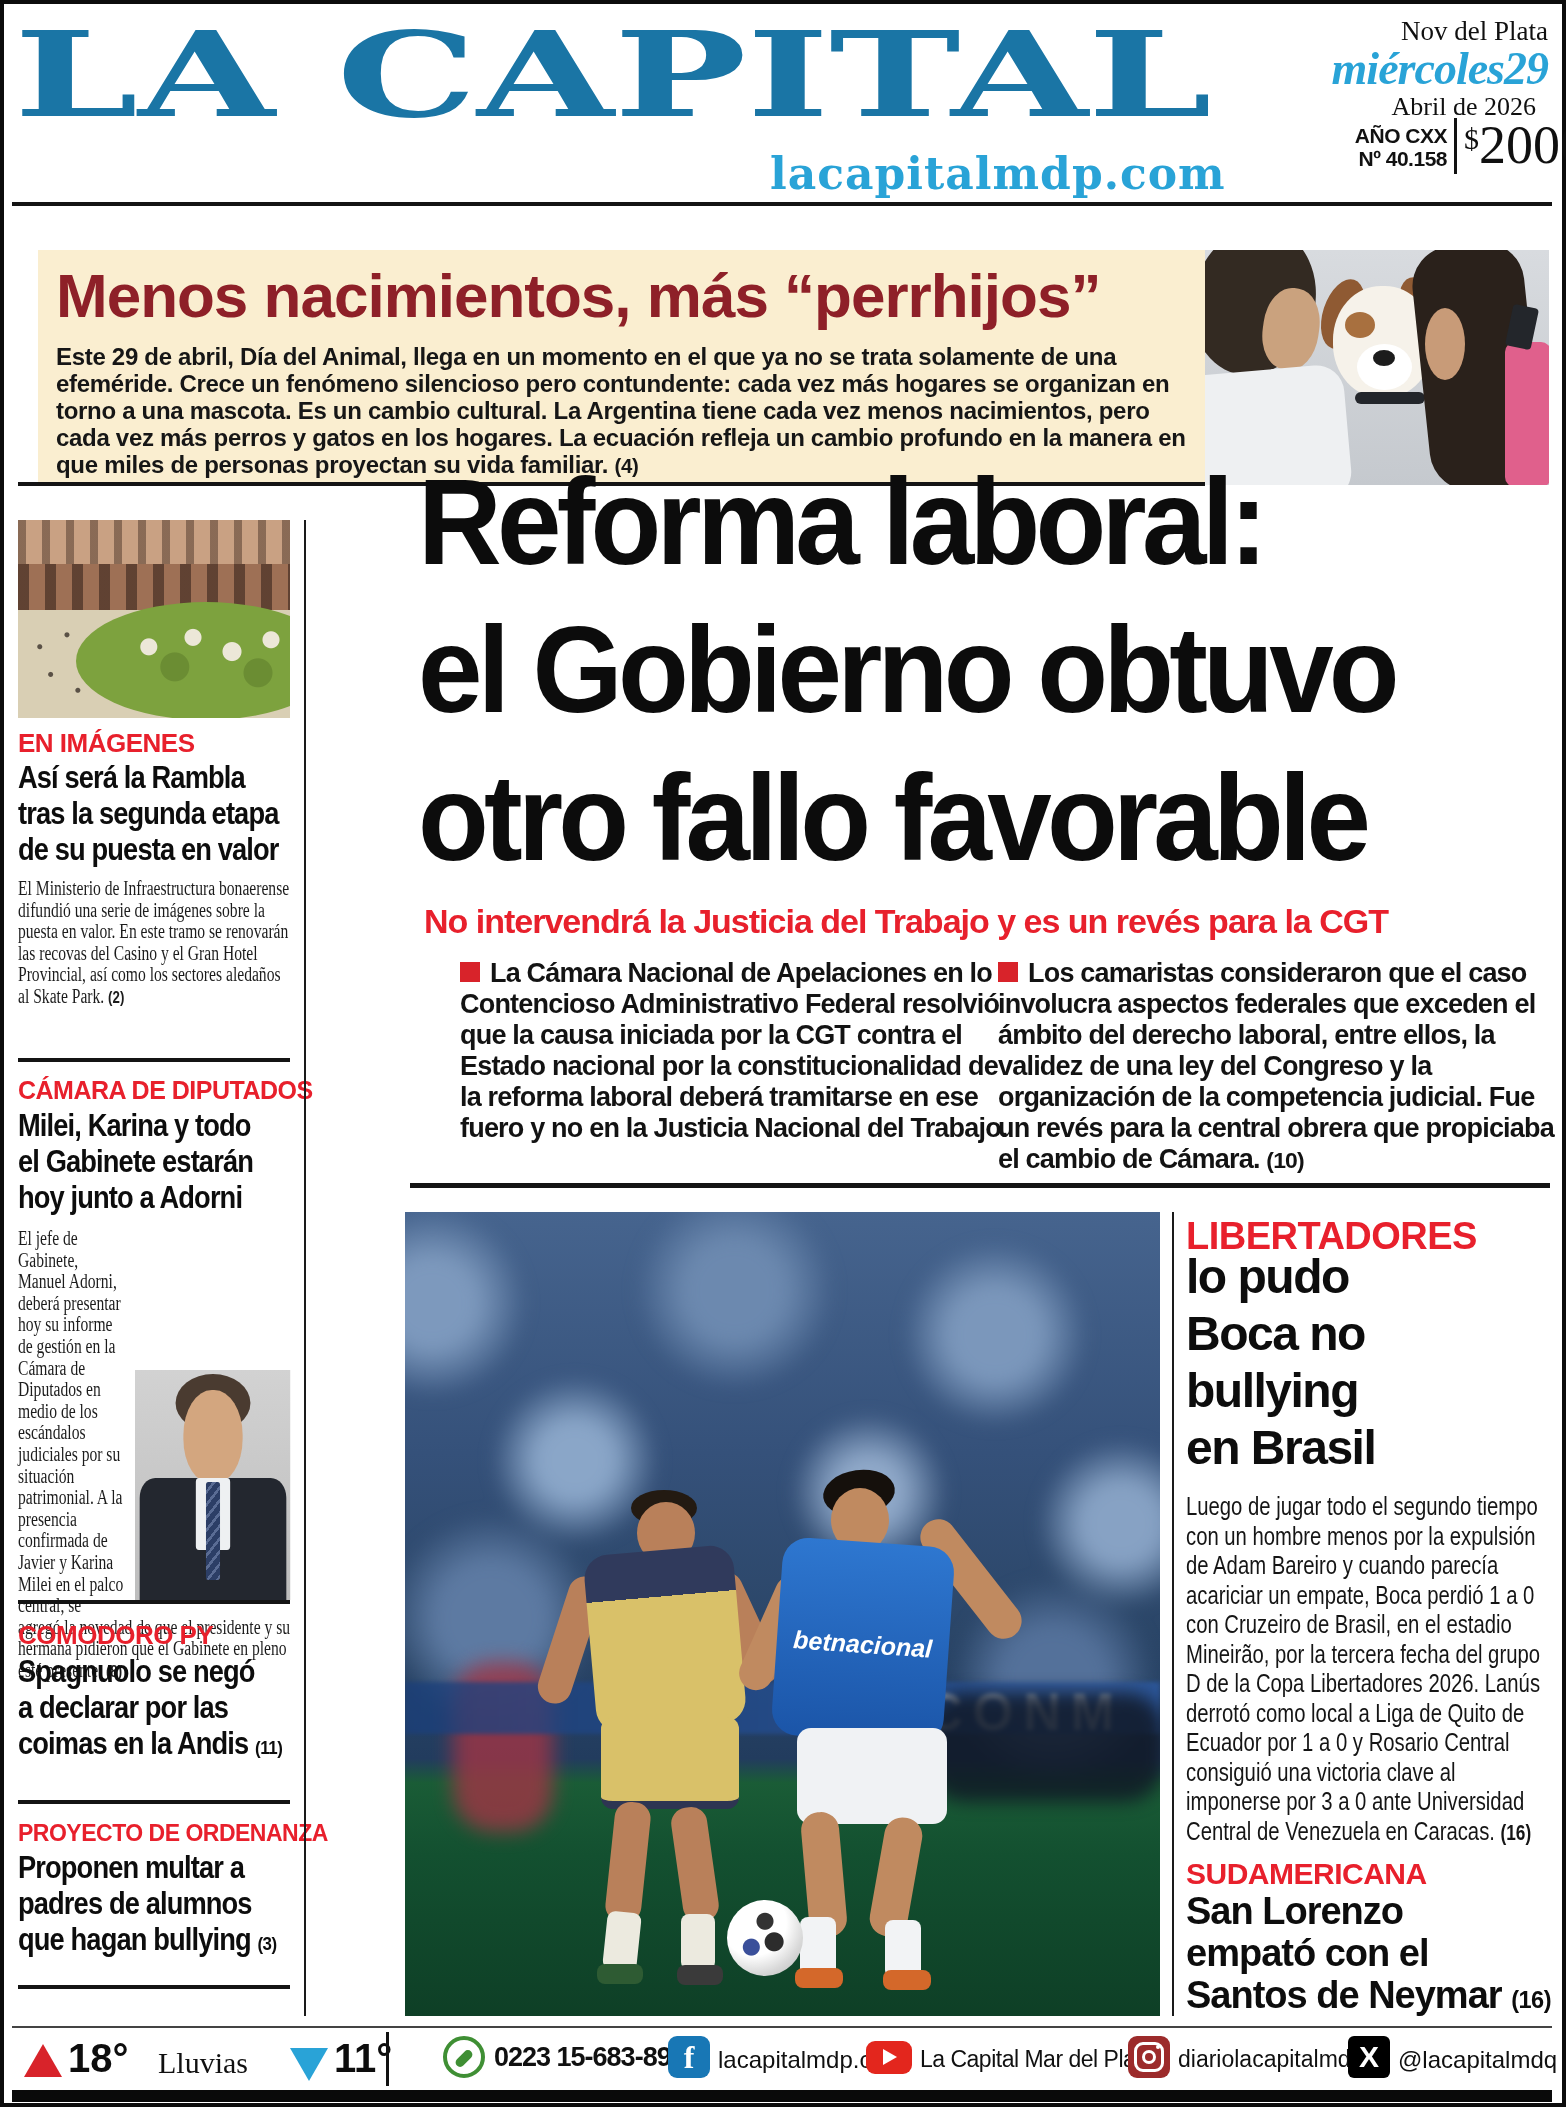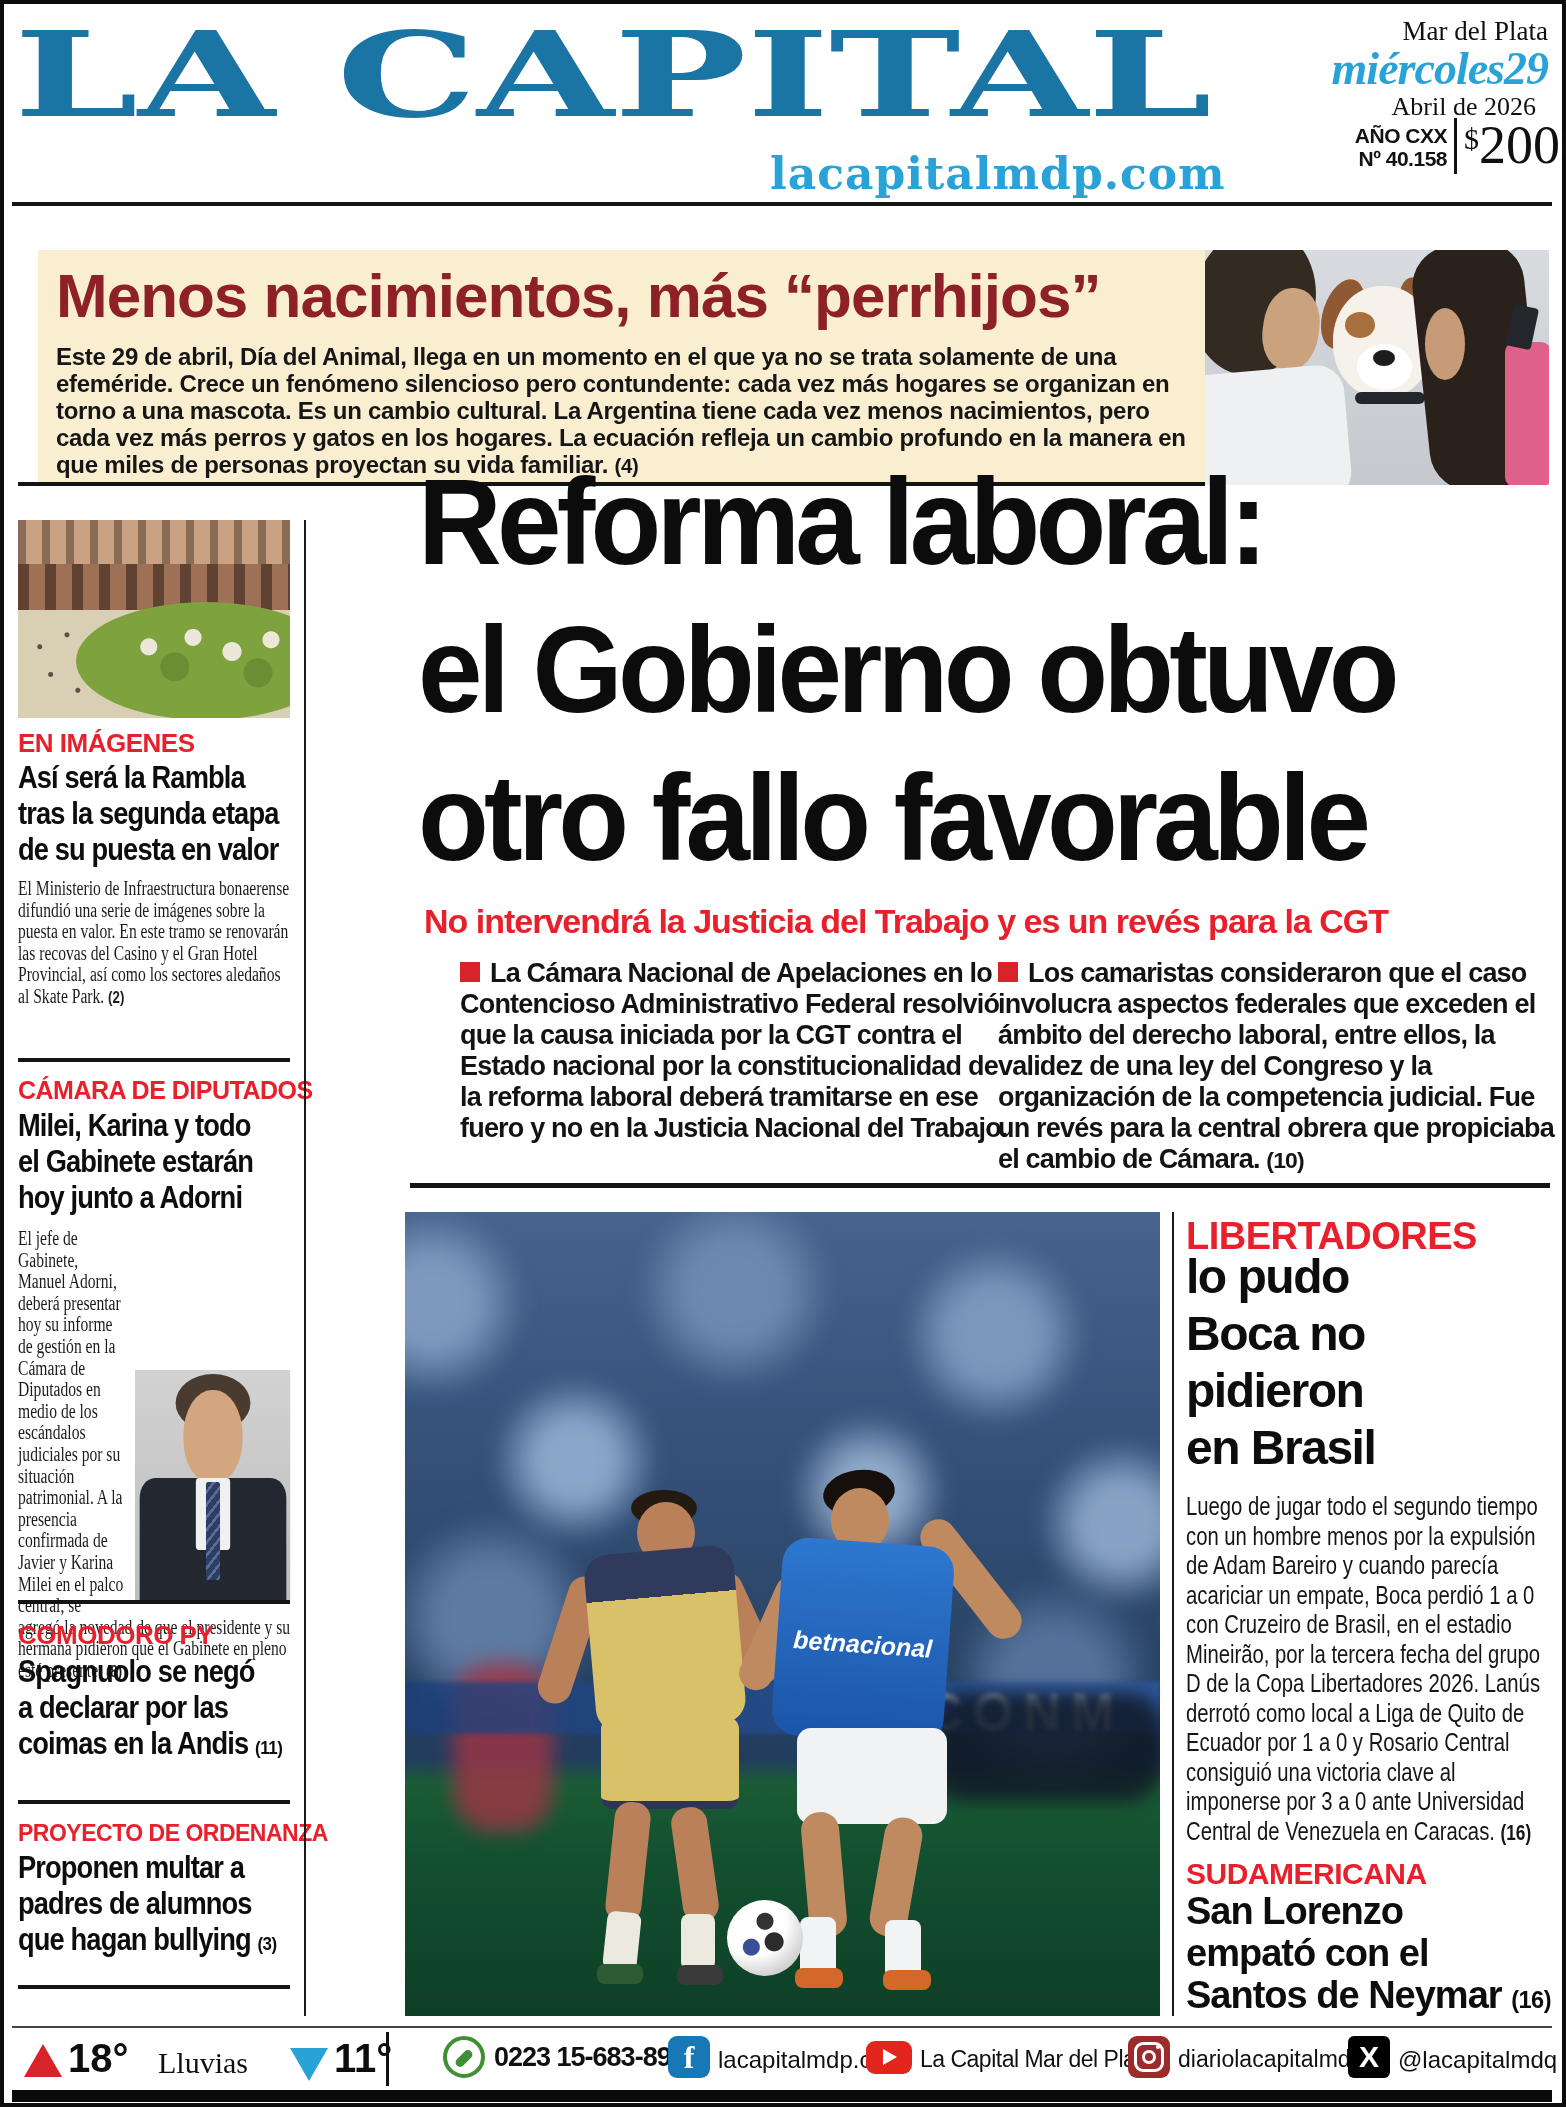--- a/index.html
+++ b/index.html
@@ -32,21 +32,21 @@
   <div class="abs" style="left:0;top:0;width:4px;height:2107px;background:#0c0c0c;"></div>
   <div class="abs" style="left:1562px;top:0;width:4px;height:2107px;background:#0c0c0c;"></div>
   <div class="abs" style="left:0;top:2103px;width:1566px;height:4px;background:#0c0c0c;"></div>
 
   <svg class="abs" style="left:12px;top:20px;" width="1210" height="106" viewBox="0 0 1210 106">
     <text x="2" y="96" font-size="118" font-weight="bold" font-family="DejaVu Serif, Liberation Serif, serif" fill="#1a75a5" textLength="1198" lengthAdjust="spacingAndGlyphs">LA CAPITAL</text>
   </svg>
   <div class="abs" style="left:770px;top:148px;width:480px;font-family:'DejaVu Serif','Liberation Serif',serif;
               font-weight:bold;font-size:44px;color:#29a3d7;letter-spacing:1px;">lacapitalmdp.com</div>
 
-  <div class="abs" style="left:1230px;top:16px;width:318px;text-align:right;font-family:'Liberation Serif',serif;font-size:27px;color:#101010;">Mar del Plata</div>
+  <div class="abs" style="left:1230px;top:16px;width:318px;text-align:right;font-family:'Liberation Serif',serif;font-size:27px;color:#101010;">Nov del Plata</div>
   <div class="abs" style="left:1230px;top:42px;width:318px;text-align:right;font-family:'Liberation Serif',serif;
               font-style:italic;font-weight:bold;font-size:46px;color:#29a3d7;letter-spacing:-1px;">miércoles29</div>
   <div class="abs" style="left:1230px;top:92px;width:306px;text-align:right;font-family:'Liberation Serif',serif;font-size:26px;color:#101010;">Abril de 2026</div>
 
   <div class="abs" style="left:1290px;top:124px;width:157px;text-align:right;font-weight:800;font-size:21px;line-height:23px;letter-spacing:-0.5px;">
     <div>AÑO CXX</div>
     <div>Nº 40.158</div>
   </div>
   <div class="abs" style="left:1454px;top:118px;width:3px;height:56px;background:#111;"></div>
   <div class="abs" style="left:1464px;top:114px;font-family:'Liberation Serif',serif;font-size:54px;color:#101010;">
@@ -227,21 +227,21 @@
                            radial-gradient(circle at 50% 28%,#333 0 8px,transparent 9px),
                            radial-gradient(circle at 35% 30%,#ffffff 0 45%,#d8d8d8 70%,#b4b4b4 100%);"></div>
   </div>
 
   <div class="vdiv" style="left:1172px;top:1212px;height:804px;"></div>
 
   <div class="kicker" style="left:1186px;top:1215px;font-size:38px;">LIBERTADORES</div>
   <div class="abs" style="left:1186px;top:1248px;width:366px;font-weight:800;font-size:48px;line-height:57px;letter-spacing:-1.5px;color:#0d0d0d;">
     <div>lo pudo</div>
     <div>Boca no</div>
-    <div>pidieron</div>
+    <div>bullying</div>
     <div>en Brasil</div>
   </div>
   <div class="abs" style="left:1186px;top:1492px;width:464px;font-size:26px;line-height:29.5px;color:#151515;
               transform:scaleX(0.78);transform-origin:0 0;">
     <span>Luego de jugar todo el segundo tiempo con un hombre menos por la expulsión de Adam Bareiro y cuando parecía acariciar un empate, Boca perdió 1 a 0 con Cruzeiro de Brasil, en el estadio Mineirão, por la tercera fecha del grupo D de la Copa Libertadores 2026. Lanús derrotó como local a Liga de Quito de Ecuador por 1 a 0 y Rosario Central consiguió una victoria clave al imponerse por 3 a 0 ante Universidad Central de Venezuela en Caracas.</span>
     <span class="bref">(16)</span>
   </div>
 
   <div class="kicker" style="left:1186px;top:1857px;font-size:30px;">SUDAMERICANA</div>
   <div class="abs" style="left:1186px;top:1890px;width:370px;font-weight:800;font-size:38px;line-height:42px;letter-spacing:-1px;color:#0d0d0d;">

